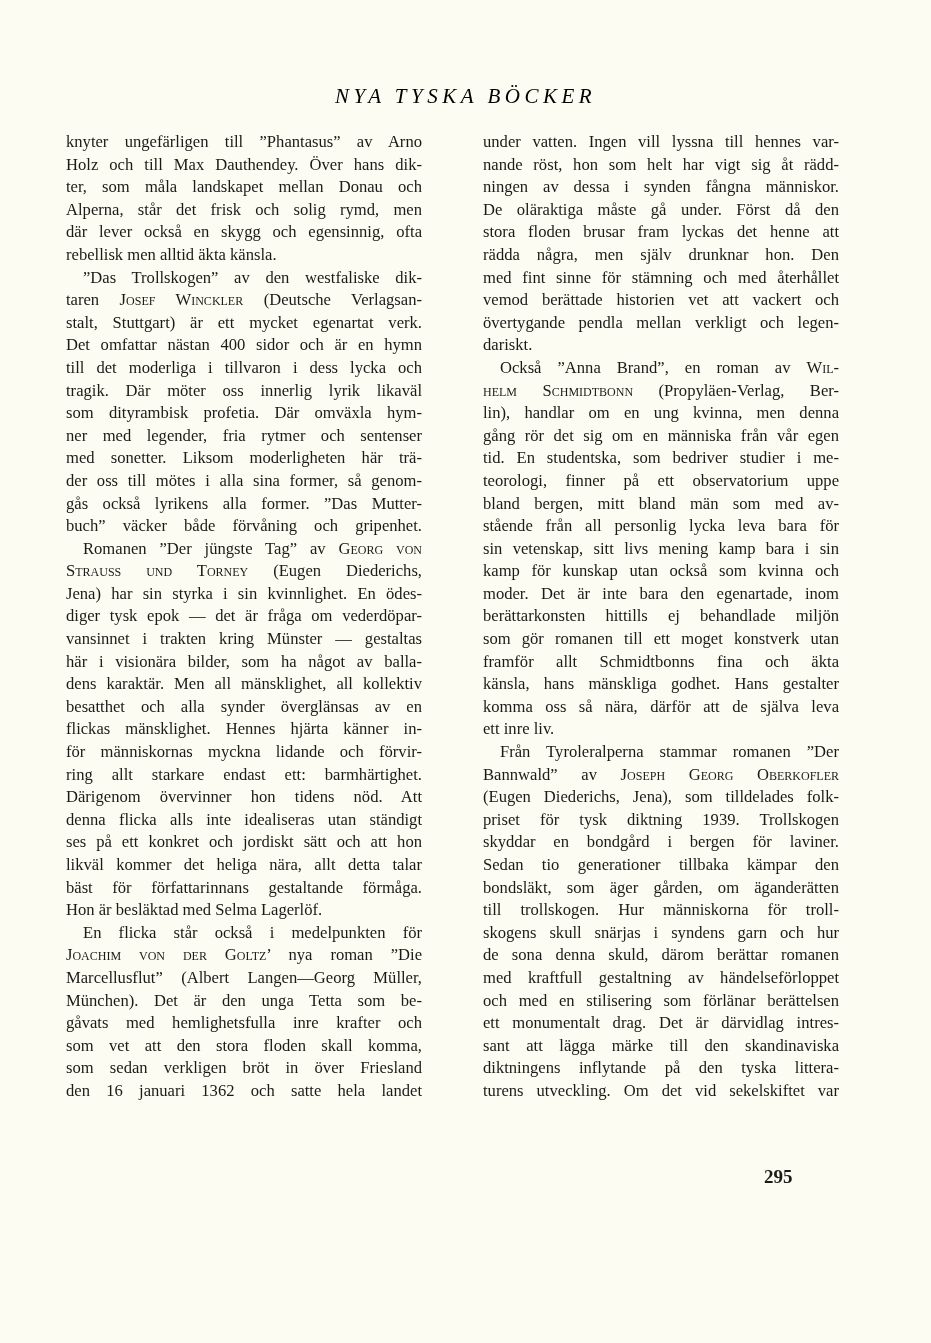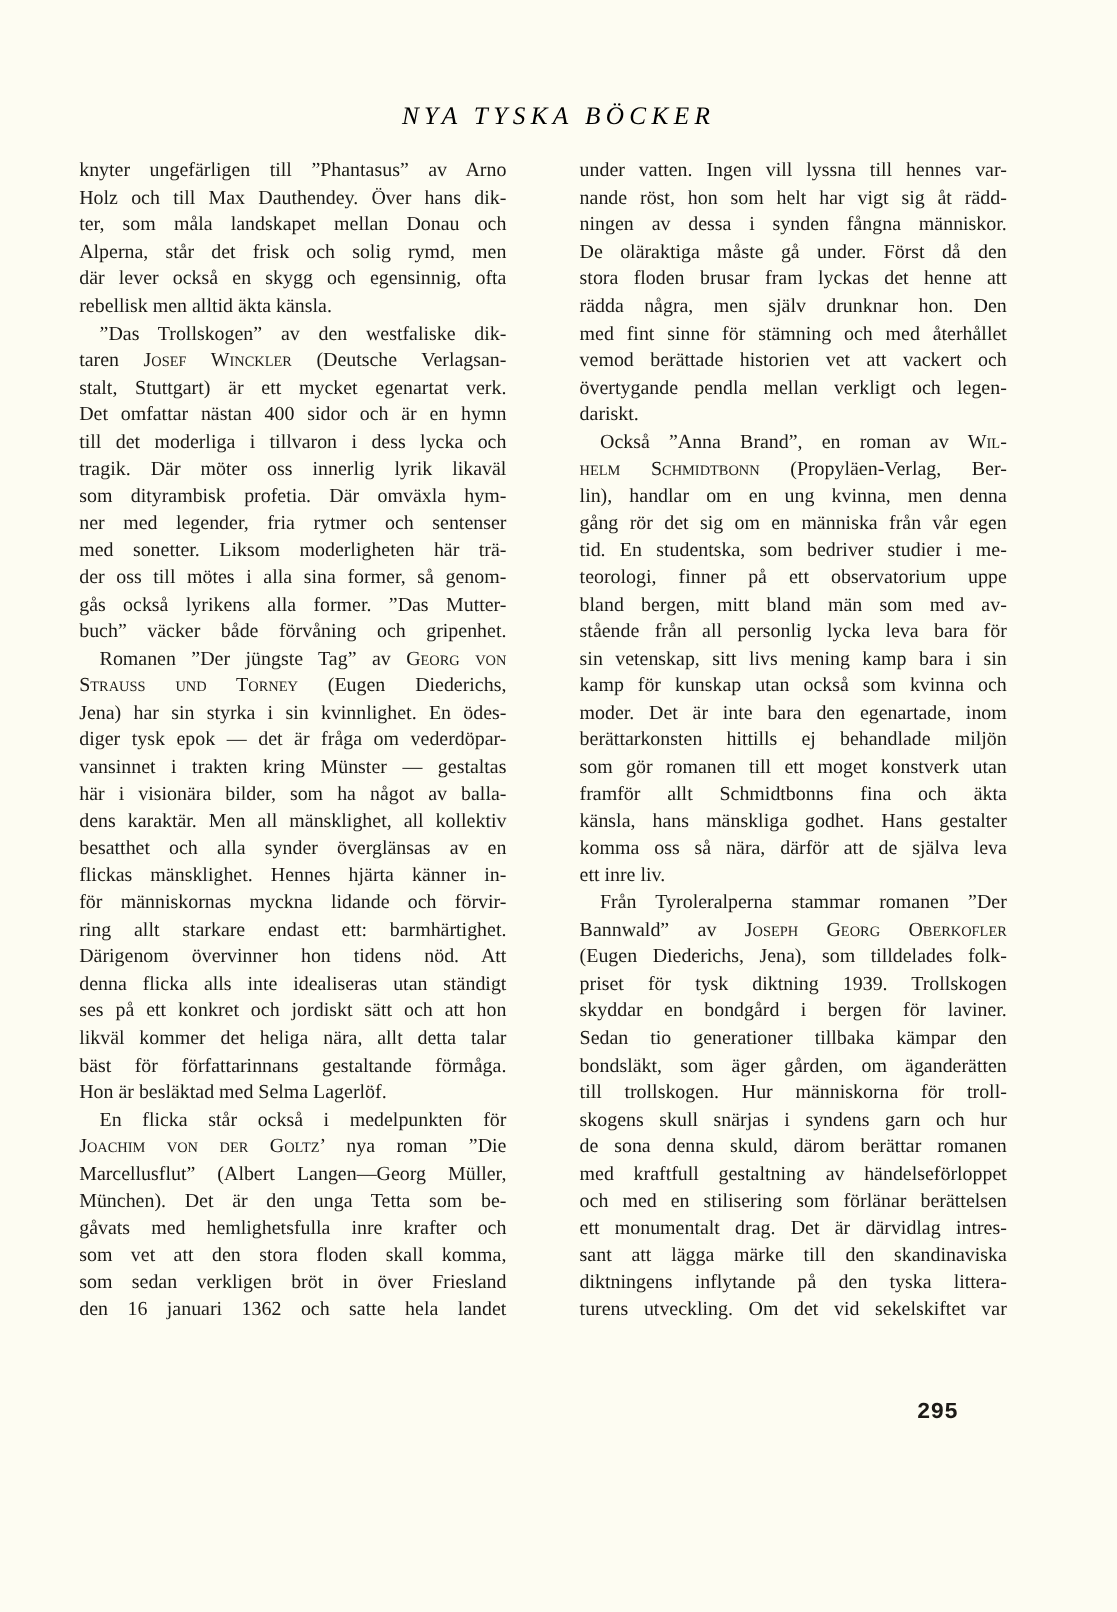--- a/index.html
+++ b/index.html
@@ -35,21 +35,21 @@
     text-align: justify;
     text-align-last: justify;
     white-space: nowrap;
     overflow: visible;
   }
   .line.last { text-align-last: left; }
   .line.indent { text-indent: 17px; }
   .sc { font-variant: small-caps; }
   .page-number {
     position: absolute; top: 1166px; left: 764px;
-    font-family: Liberation Mono, monospace;
+    font-family: Liberation Serif, serif;
     font-size: 19px;
     font-weight: bold;
   }
 </style>
 </head>
 <body>
 
 <div class="running-head">NYA TYSKA BÖCKER</div>
 
 <div class="column col-left" id="col-left">

